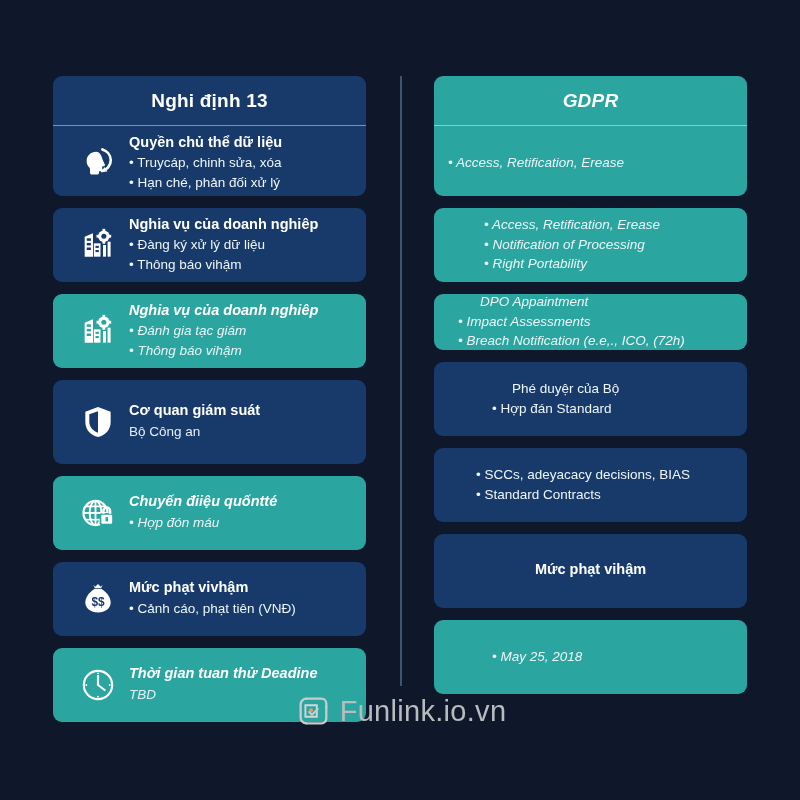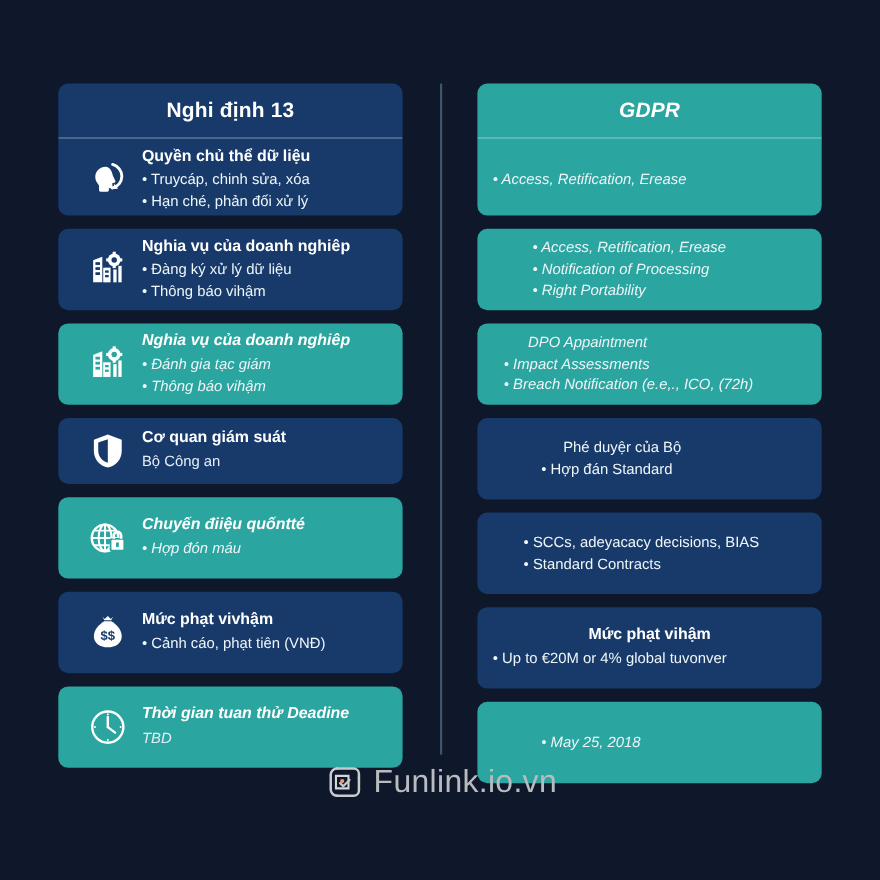--- a/index.html
+++ b/index.html
@@ -216,21 +216,21 @@
             </svg>
           </div>
           <div class="text-box">
             <div class="t-title">Nghia vụ của doanh nghiêp</div>
             <div class="t-line">• Đánh gia tạc giám</div>
             <div class="t-line">• Thông báo vihậm</div>
           </div>
         </div>
       </div>
 
-      <div class="card navy" style="height:60px;">
+      <div class="card navy" style="height:84px;">
         <div class="card-body">
           <div class="icon-box">
             <svg width="38" height="38" viewBox="0 0 48 48" fill="none">
               <path d="M24 5L8 11v13c0 9.5 6.6 17 16 19 9.4-2 16-9.5 16-19V11L24 5z" fill="#ffffff"></path>
               <path d="M24 10.5v27c-6.6-2-11-7.6-11-14.2V14.2l11-3.7z" fill="#173a6b"></path>
             </svg>
           </div>
           <div class="text-box">
             <div class="t-title">Cơ quan giám suát</div>
             <div class="t-line sub">Bộ Công an</div>
@@ -311,21 +311,21 @@
       <div class="card teal" style="height:74px;">
         <div class="card-body center">
           <div class="rc-lines" style="padding-left:36px;">
             <div class="t-line">• Access, Retification, Erease</div>
             <div class="t-line">• Notification of Processing</div>
             <div class="t-line">• Right Portability</div>
           </div>
         </div>
       </div>
 
-      <div class="card teal" style="height:74px;">
+      <div class="card teal" style="height:56px;">
         <div class="card-body center">
           <div class="rc-lines" style="padding-left:10px;">
             <div class="t-line" style="padding-left:22px;">DPO Appaintment</div>
             <div class="t-line">• Impact Assessments</div>
             <div class="t-line">• Breach Notification (e.e,., ICO, (72h)</div>
           </div>
         </div>
       </div>
 
       <div class="card navy" style="height:74px;">
@@ -343,21 +343,20 @@
             <div class="t-line">• SCCs, adeyacacy decisions, BIAS</div>
             <div class="t-line">• Standard Contracts</div>
           </div>
         </div>
       </div>
 
       <div class="card navy" style="height:74px;">
         <div class="card-body center">
           <div class="rc-lines" style="text-align:center;">
             <div class="t-title">Mức phạt vihậm</div>
-            <div class="t-line">• Up to €20M or 4% global tuvonver</div>
           </div>
         </div>
       </div>
 
       <div class="card teal" style="height:74px;">
         <div class="card-body center">
           <div class="rc-lines" style="padding-left:44px;">
             <div class="t-line">• May 25, 2018</div>
           </div>
         </div>

